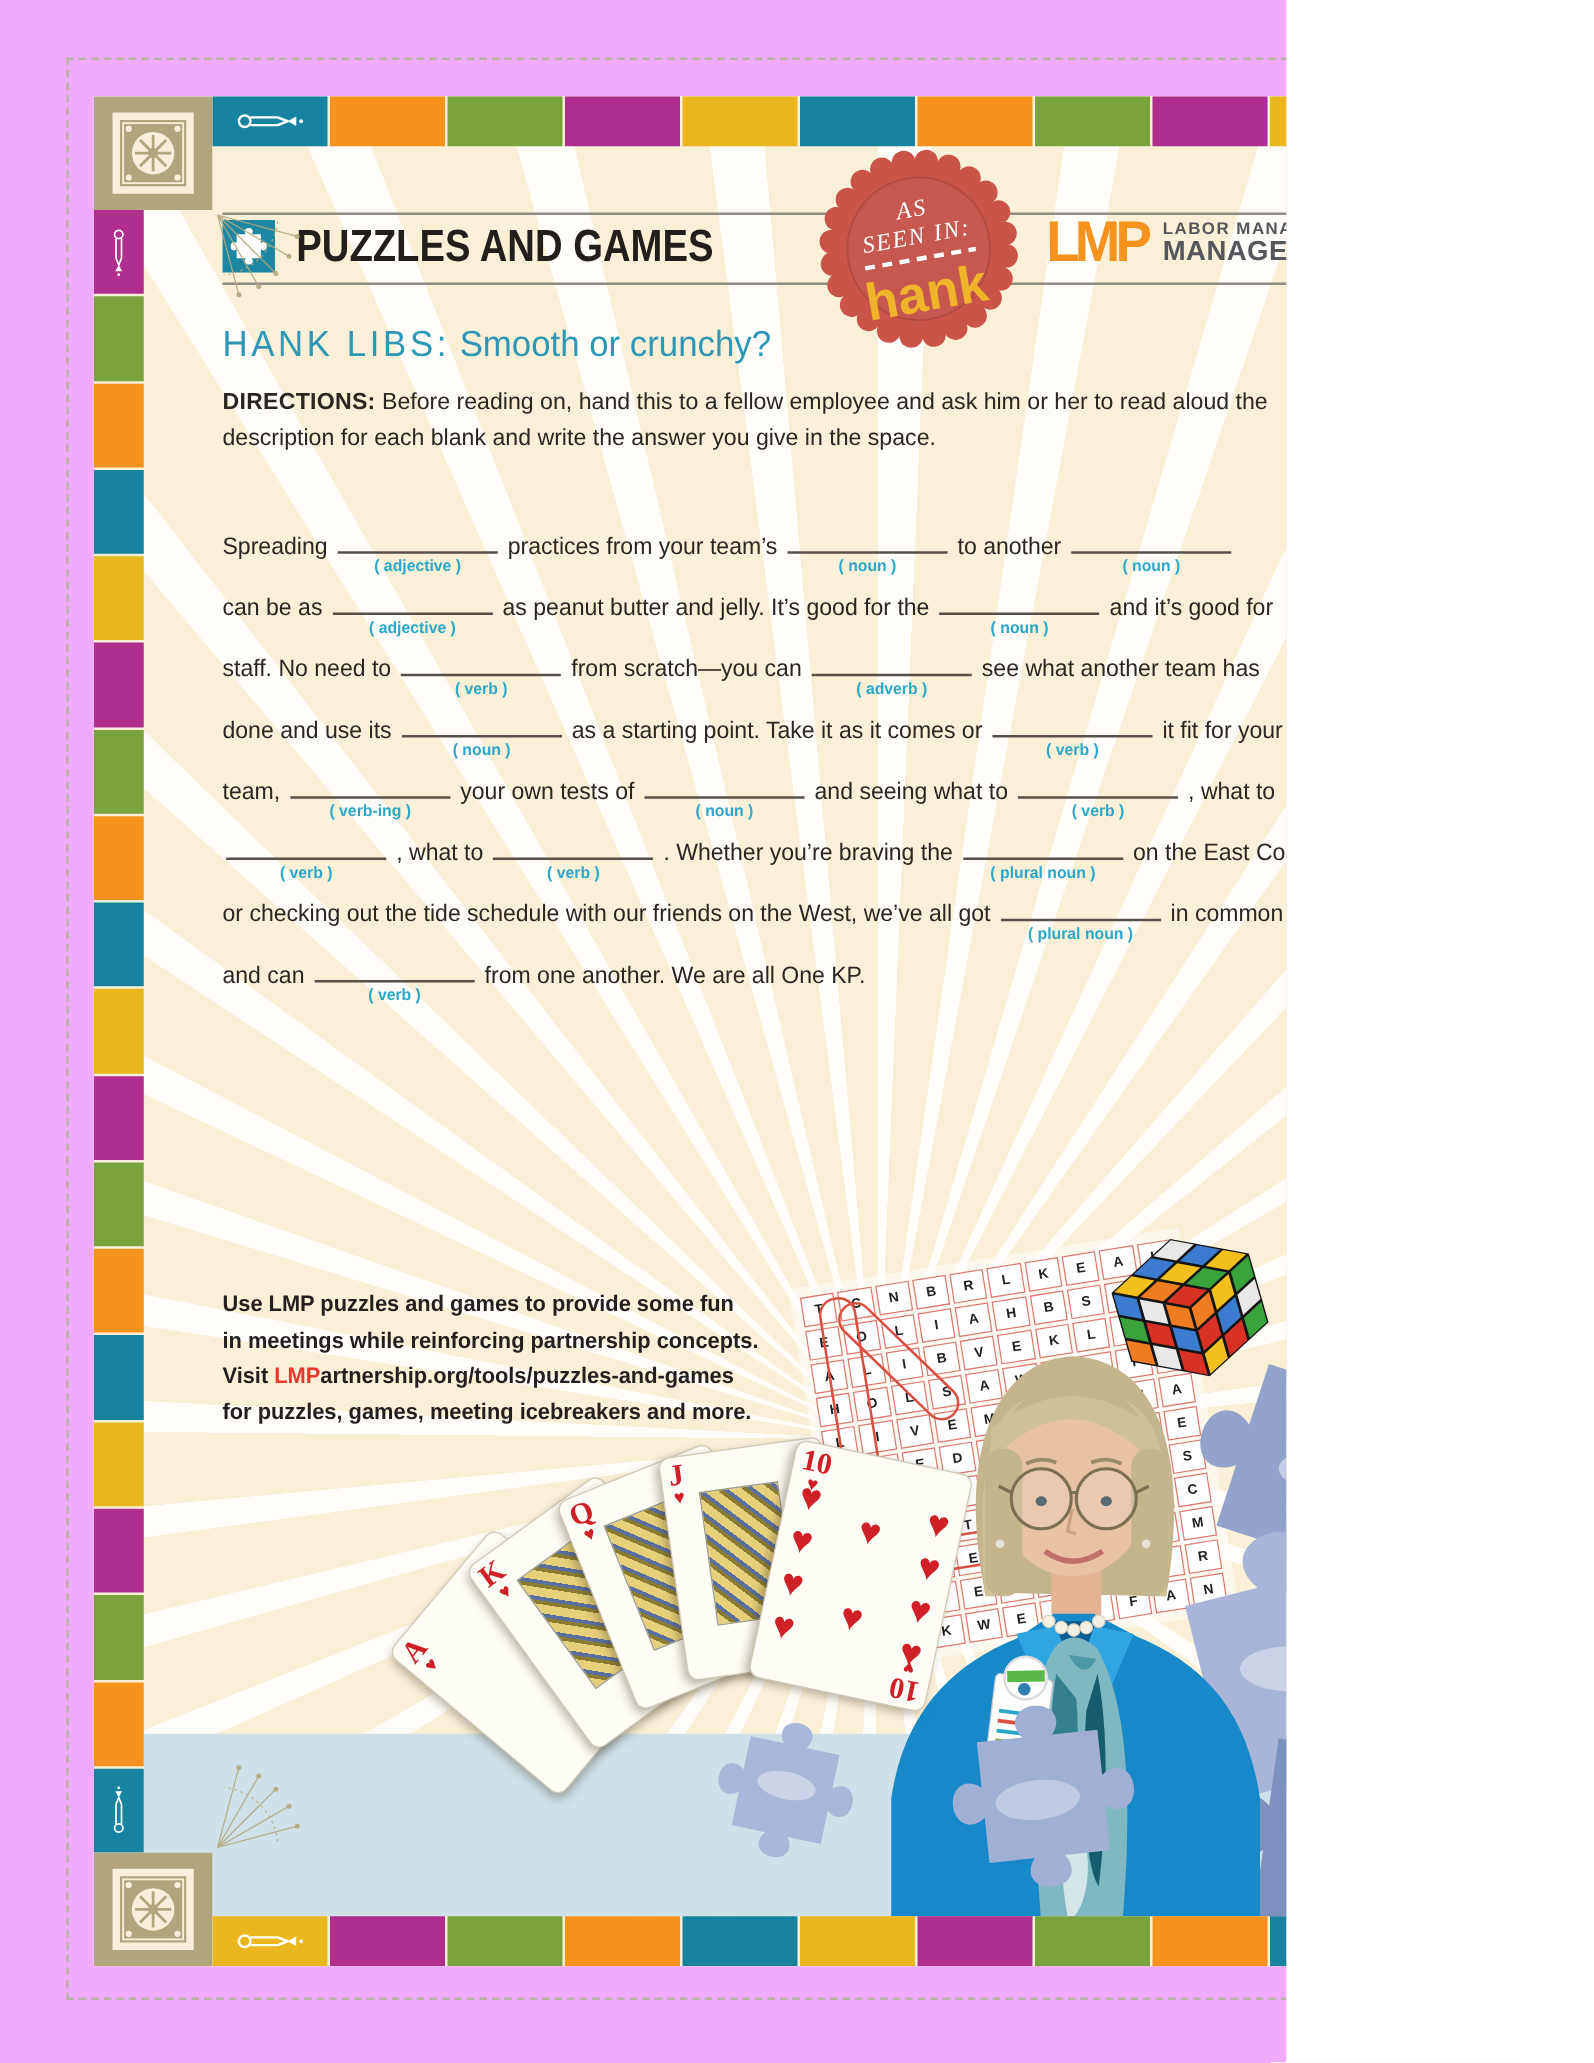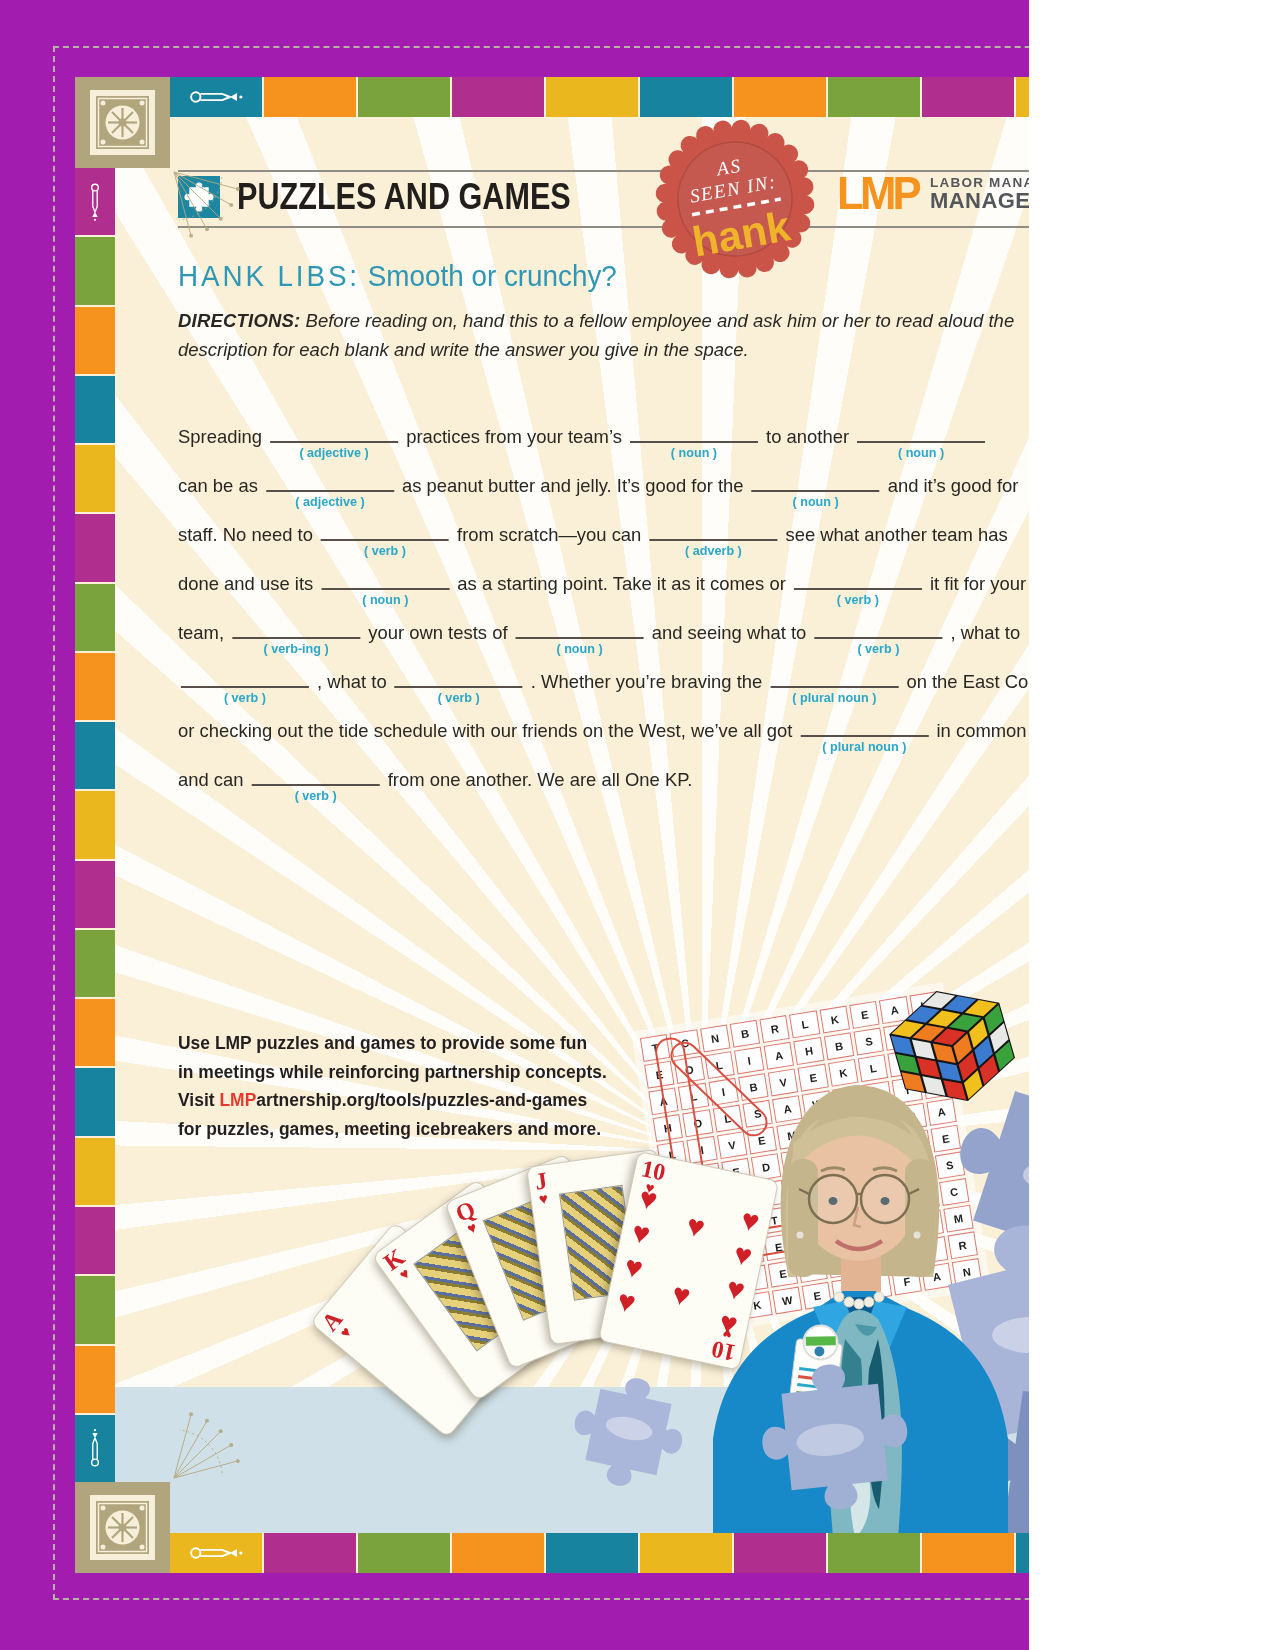--- a/index.html
+++ b/index.html
@@ -1,16 +1,16 @@
 <!DOCTYPE html>
 <html><head>
 <meta charset="utf-8">
 <style>
   html,body{margin:0;padding:0;background:#fff;}
-  .canvas{position:relative;width:1029px;height:1650px;background:#a21caf;overflow:hidden;
+  .canvas{position:relative;width:1029px;height:1650px;background:#f0abfc;overflow:hidden;
           font-family:"Liberation Sans",sans-serif;}
   .dashed-frame{position:absolute;left:53px;top:46px;width:1164px;height:1550px;
           border:2px dashed #b7b2a4;z-index:40;pointer-events:none;}
   .page{position:absolute;left:75px;top:77px;width:1128px;height:1496px;background:#faf0d8;overflow:hidden;}
   .content-bg{position:absolute;left:38px;top:38px;right:38px;bottom:38px;background-color:#faf0d8;
         background-image:repeating-conic-gradient(from 0deg at 56% 73%,rgba(255,255,255,.85) 0 2.4deg,rgba(255,255,255,0) 2.4deg 8.2deg);
         z-index:1;}
   .band{position:absolute;left:40px;right:40px;top:1310px;height:146px;background:#cfe0e8;z-index:2;}
 
   
@@ -41,21 +41,21 @@
   .logo{position:absolute;left:762px;top:96px;z-index:4;display:flex;align-items:center;gap:8px;}
   .logo-acronym{font-size:46px;font-weight:bold;color:#f6921e;letter-spacing:-4px;line-height:40px;
         transform:scaleX(.95);transform-origin:0 50%;}
   .logo-lines{display:flex;flex-direction:column;}
   .logo-line1{font-size:13.5px;font-weight:bold;color:#53565a;letter-spacing:1.2px;line-height:15px;}
   .logo-line2{font-size:22px;font-weight:bold;color:#53565a;letter-spacing:.4px;line-height:22px;}
 
   .section-title{position:absolute;left:103px;top:183px;z-index:4;font-size:29px;color:#2d97b5;
         transform:scaleX(.96);transform-origin:0 0;white-space:nowrap;}
   .section-title .spread{letter-spacing:3px;}
-  .directions{position:absolute;left:103px;top:230px;width:860px;z-index:4;font-size:18.5px;line-height:1.55;color:#2a2723;font-style:italic;}
+  .directions{position:absolute;left:103px;top:230px;width:860px;z-index:4;font-size:18.5px;line-height:1.55;color:#2a2723;}
   .directions b{letter-spacing:.2px;}
 
   
   .madlib{position:absolute;left:103px;top:348px;width:900px;z-index:4;}
   .madlib-line{height:49px;white-space:nowrap;font-size:19px;color:#2a2723;
         transform:scaleX(.97);transform-origin:0 0;}
   .blank{display:inline-block;width:132px;height:16px;border-bottom:2px solid #57504a;
         position:relative;margin:0 3px;vertical-align:baseline;}
   .blank-label{position:absolute;top:20px;left:0;right:0;text-align:center;
         font-size:13px;font-weight:bold;color:#2aa7c9;}

